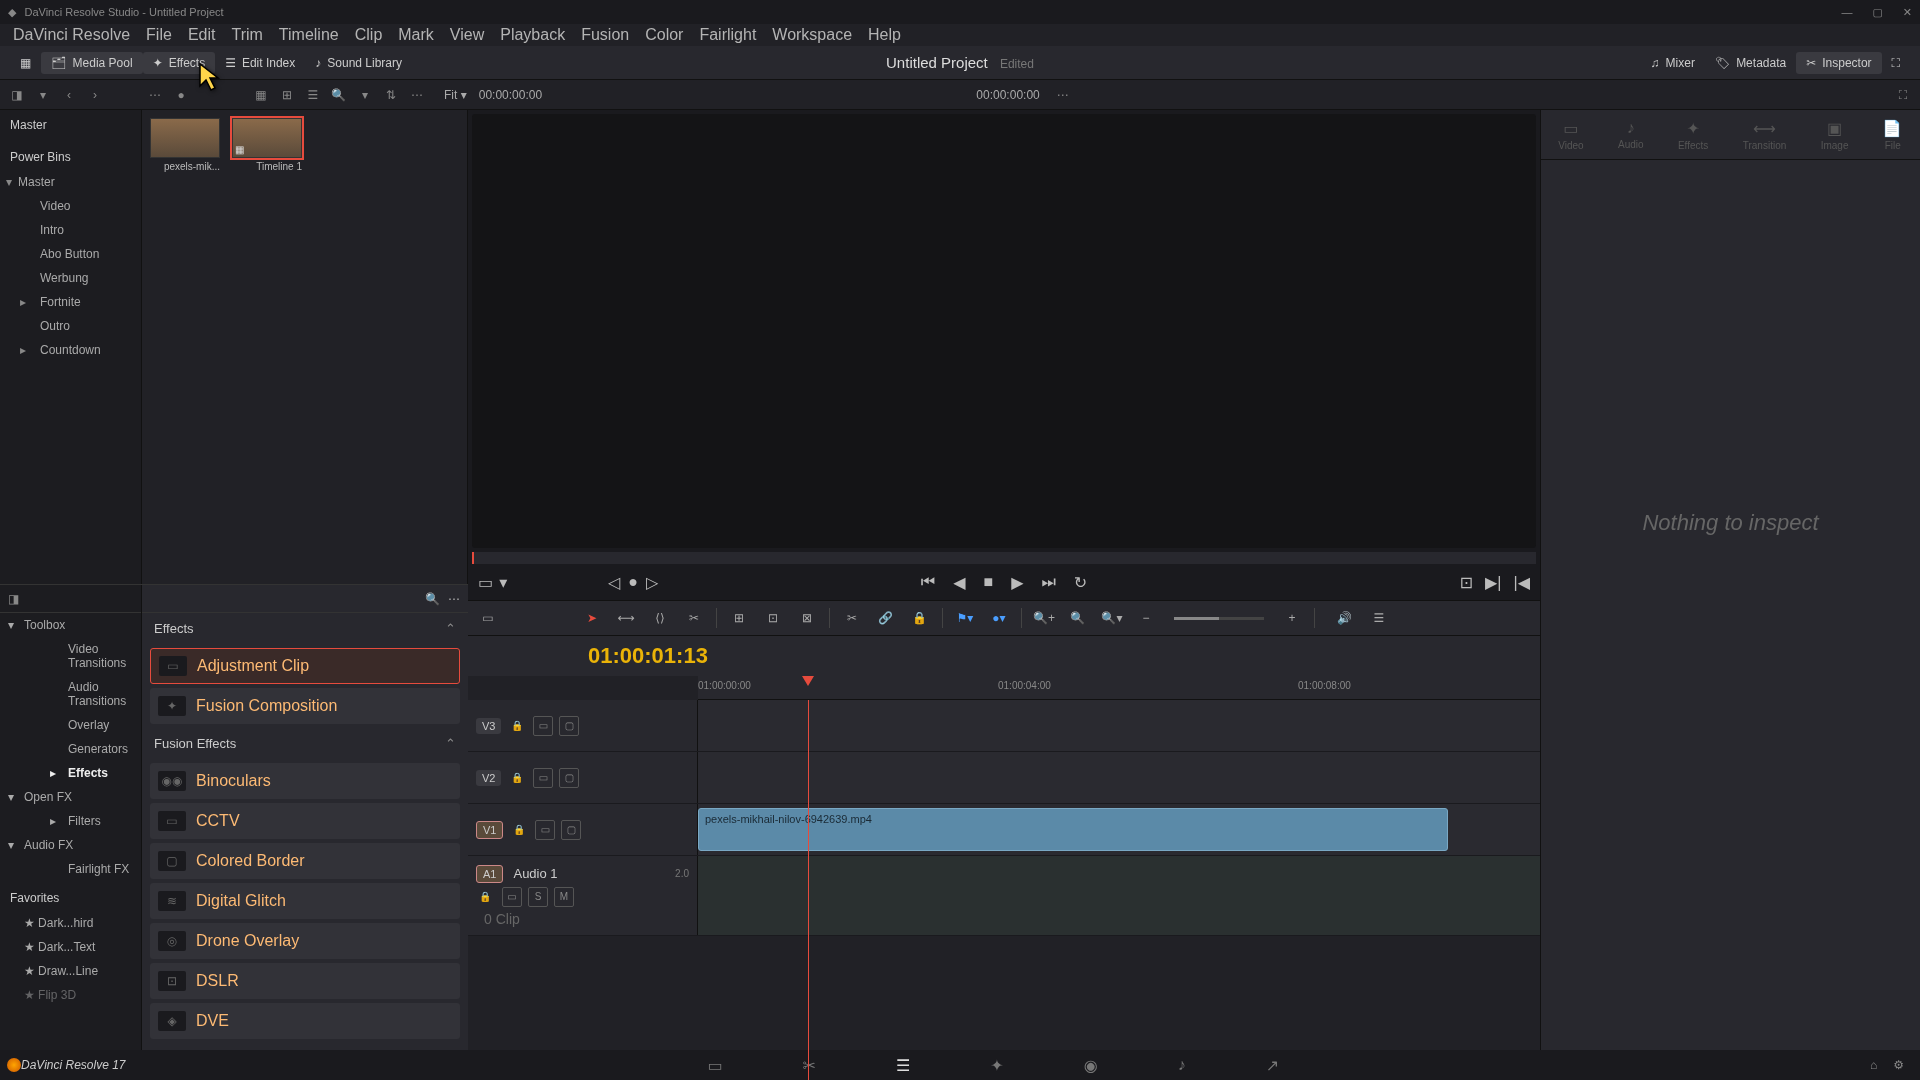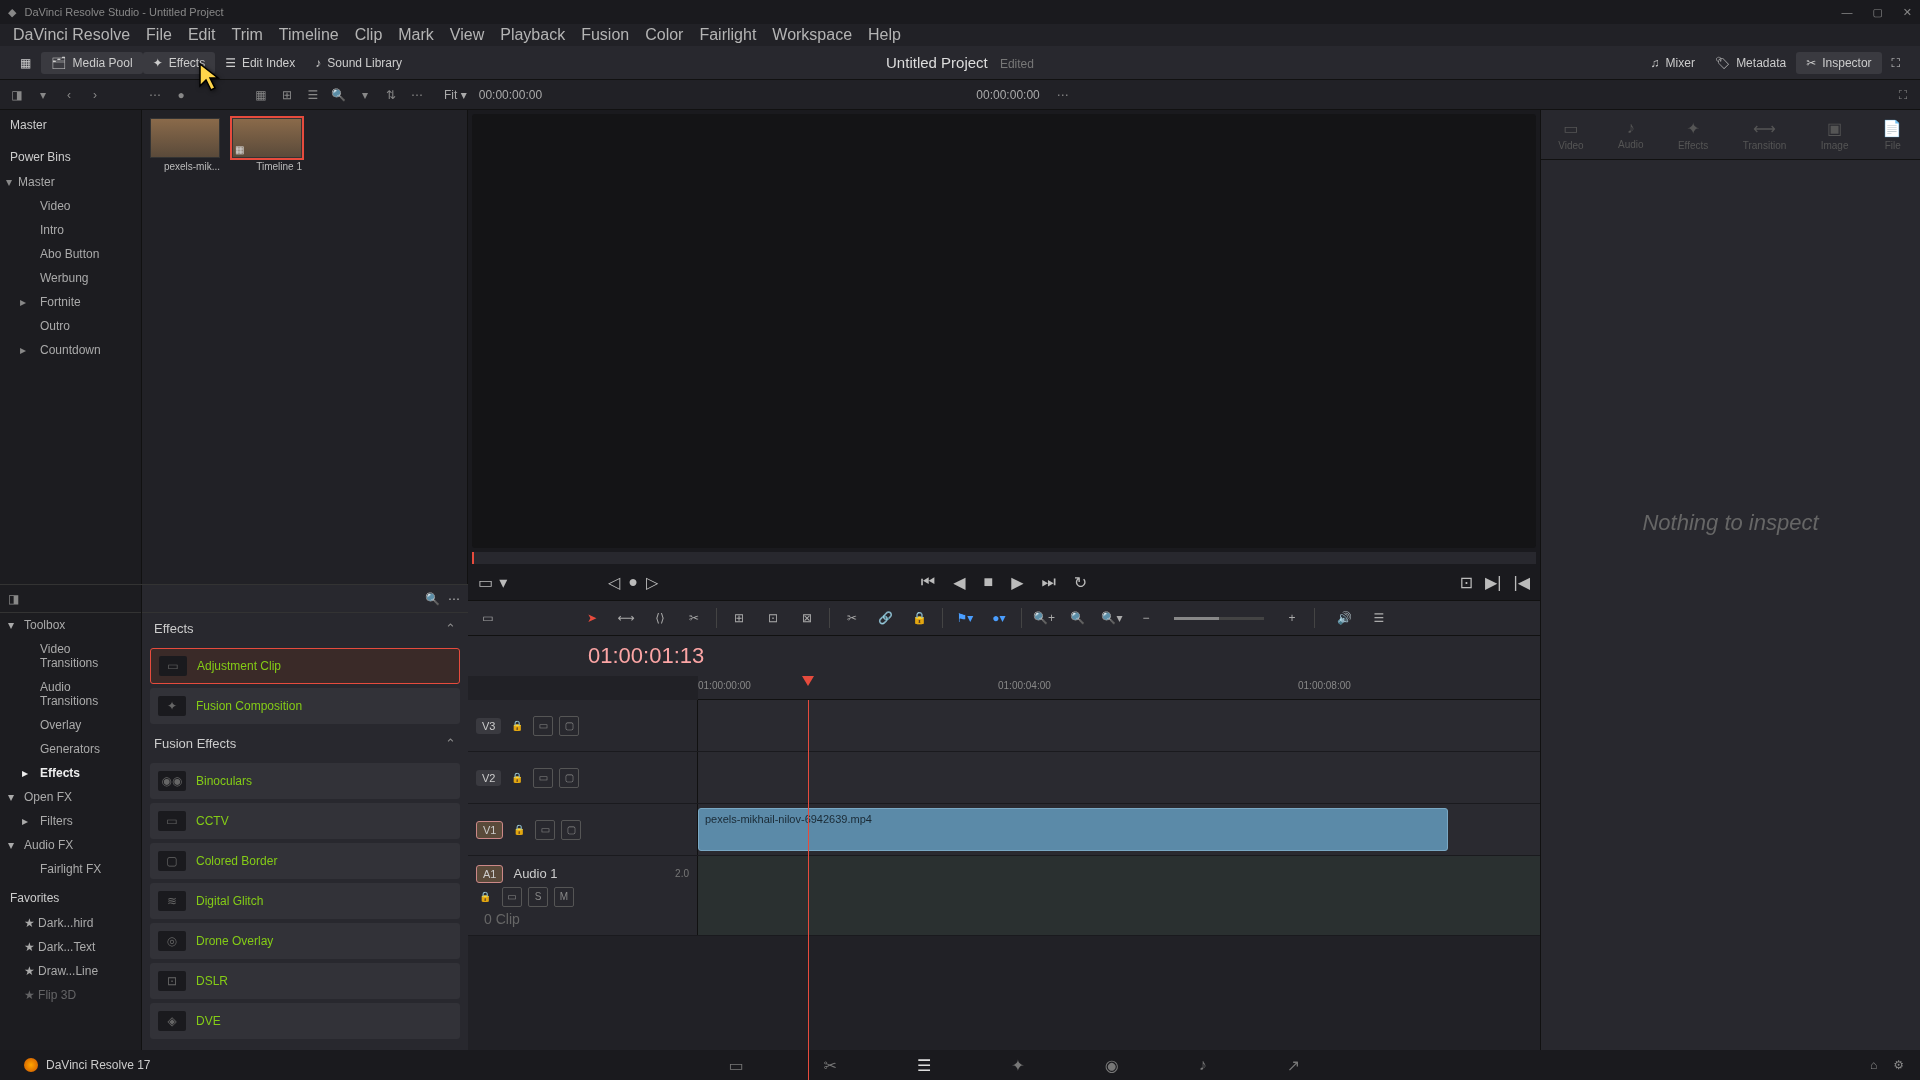--- a/index.html
+++ b/index.html
@@ -47,29 +47,29 @@
 .media-content { width: 326px; background: #212126; border-right: 1px solid #111; display: flex; flex-direction: column; }
 .media-thumbs { flex: 0 0 450px; padding: 8px; display: flex; gap: 12px; align-items: flex-start; }
 .thumb { width: 70px; }
 .thumb-img { width: 70px; height: 40px; background: #4a3a2a; border: 1px solid #333; position: relative; }
 .thumb-img.sel { outline: 2px solid #e64b3d; }
 .thumb-img .overlay-icon { position: absolute; bottom: 2px; left: 2px; font-size: 10px; color: #ddd; }
 .thumb-label { color: #bbb; font-size: 10px; margin-top: 3px; text-align: right; overflow: hidden; text-overflow: ellipsis; white-space: nowrap; }
 .fx-tree { width: 142px; background: #1c1c20; border-right: 1px solid #111; }
 .fx-tree-item { padding: 5px 10px 5px 24px; color: #aaa; font-size: 12px; cursor: pointer; position: relative; }
 .fx-tree-item .chev { position: absolute; left: 8px; }
-.fx-tree-item.l2 { padding-left: 40px; }
+.fx-tree-item.l2 { padding-left: 40px; margin-left: 28px; }
 .fx-tree-item.active { color: #eee; }
 .fx-list { flex: 1; background: #28282e; overflow: hidden; }
 .fx-cat-hdr { padding: 8px 12px; color: #ccc; font-size: 13px; display: flex; justify-content: space-between; cursor: pointer; }
 .fx-cat-hdr .collapse { color: #888; }
 .fx-item { margin: 4px 8px; height: 36px; background: #323238; border-radius: 3px; display: flex; align-items: center; padding: 0 8px; gap: 10px; cursor: pointer; }
 .fx-item.selected { border: 1px solid #e64b3d; background: #3a2a28; }
 .fx-item .fx-icon { width: 28px; height: 20px; background: #1a1a1e; border-radius: 2px; display: flex; align-items: center; justify-content: center; color: #666; }
-.fx-item .fx-name { color: #84cc16; font-size: 12px; }
+.fx-item .fx-name { color: #fdba74; font-size: 16px; }
 
 .fx-toolbar { height: 28px; display: flex; align-items: center; justify-content: flex-end; padding: 0 8px; gap: 8px; border-bottom: 1px solid #333; }
 
 
 .center { flex: 1; display: flex; flex-direction: column; background: #1a1a1e; }
 
 .viewer { flex: 0 0 490px; display: flex; flex-direction: column; }
 .viewer-main { flex: 1; background: #141416; margin: 4px; border-radius: 3px; }
 .viewer-scrub { height: 12px; background: #28282e; margin: 0 4px; position: relative; }
 .viewer-scrub .marker { position: absolute; left: 0; top: 0; width: 2px; height: 100%; background: #e64b3d; }
@@ -82,21 +82,21 @@
 .tl-tool { width: 24px; height: 24px; display: flex; align-items: center; justify-content: center; color: #aaa; cursor: pointer; }
 .tl-tool.active { color: #e64b3d; }
 .tl-sep { width: 1px; height: 20px; background: #444; }
 .tl-flag-blue { color: #4a9eff; }
 .tl-zoom-slider { width: 90px; height: 3px; background: #444; margin: 0 6px; }
 .tl-speaker { margin-left: 8px; }
 
 
 .timeline { flex: 1; background: #212126; display: flex; flex-direction: column; }
 .tl-tc-display { height: 40px; background: #28282e; display: flex; align-items: center; padding: 0 20px; }
-.tl-tc-display .big-tc { color: #fca5a5; font-size: 22px; font-weight: 400; margin-left: 100px; }
+.tl-tc-display .big-tc { color: #eab308; font-size: 22px; font-weight: 700; margin-left: 100px; }
 
 .tl-ruler { height: 24px; background: #28282e; position: relative; border-bottom: 1px solid #111; margin-left: 230px; }
 .tl-ruler .tick-label { position: absolute; color: #888; font-size: 10px; top: 4px; }
 .tl-ruler .playhead { position: absolute; top: 0; width: 0; height: 0; border-left: 6px solid transparent; border-right: 6px solid transparent; border-top: 10px solid #e64b3d; }
 .tl-playline { position: absolute; width: 1px; background: #e64b3d; top: 0; bottom: 0; z-index: 5; }
 
 .tl-tracks { flex: 1; position: relative; }
 .tl-track { display: flex; height: 52px; border-bottom: 1px solid #1a1a1e; }
 .tl-track.audio { height: 80px; }
 .tl-track-head { width: 230px; background: #28282e; display: flex; align-items: center; padding: 0 8px; gap: 6px; border-right: 1px solid #111; }
@@ -115,21 +115,21 @@
 
 
 .inspector { width: 380px; background: #28282e; border-left: 1px solid #111; display: flex; flex-direction: column; }
 .insp-tabs { height: 50px; display: flex; justify-content: space-around; align-items: center; border-bottom: 1px solid #111; }
 .insp-tab { display: flex; flex-direction: column; align-items: center; gap: 2px; color: #555; font-size: 10px; cursor: pointer; }
 .insp-tab .ico { font-size: 16px; }
 .insp-empty { flex: 1; display: flex; align-items: flex-start; justify-content: center; padding-top: 350px; color: #666; font-size: 22px; font-style: italic; }
 
 
 .page-bar { position: absolute; bottom: 0; left: 0; right: 0; height: 30px; background: #1a1a1e; display: flex; align-items: center; }
-.page-bar .brand { display: flex; align-items: center; gap: 8px; padding: 0 24px; color: #ccc; font-size: 12px; }
+.page-bar .brand { display: flex; align-items: center; padding: 0 7px; color: #ccc; font-size: 12px; font-style: italic; }
 .page-bar .brand .logo { width: 14px; height: 14px; background: radial-gradient(circle, #ffa500, #cc5500); border-radius: 50%; }
 .page-bar .pages { margin: 0 auto; display: flex; gap: 80px; }
 .page-bar .page-icon { color: #777; cursor: pointer; font-size: 16px; }
 .page-bar .page-icon.active { color: #ddd; }
 .page-bar .right-icons { display: flex; gap: 16px; padding: 0 16px; color: #888; }
 
 
 .cursor-overlay { position: absolute; left: 198px; top: 62px; pointer-events: none; z-index: 100; }
 .cursor-overlay svg { filter: drop-shadow(1px 1px 2px rgba(0,0,0,0.6)); }
 </style>

